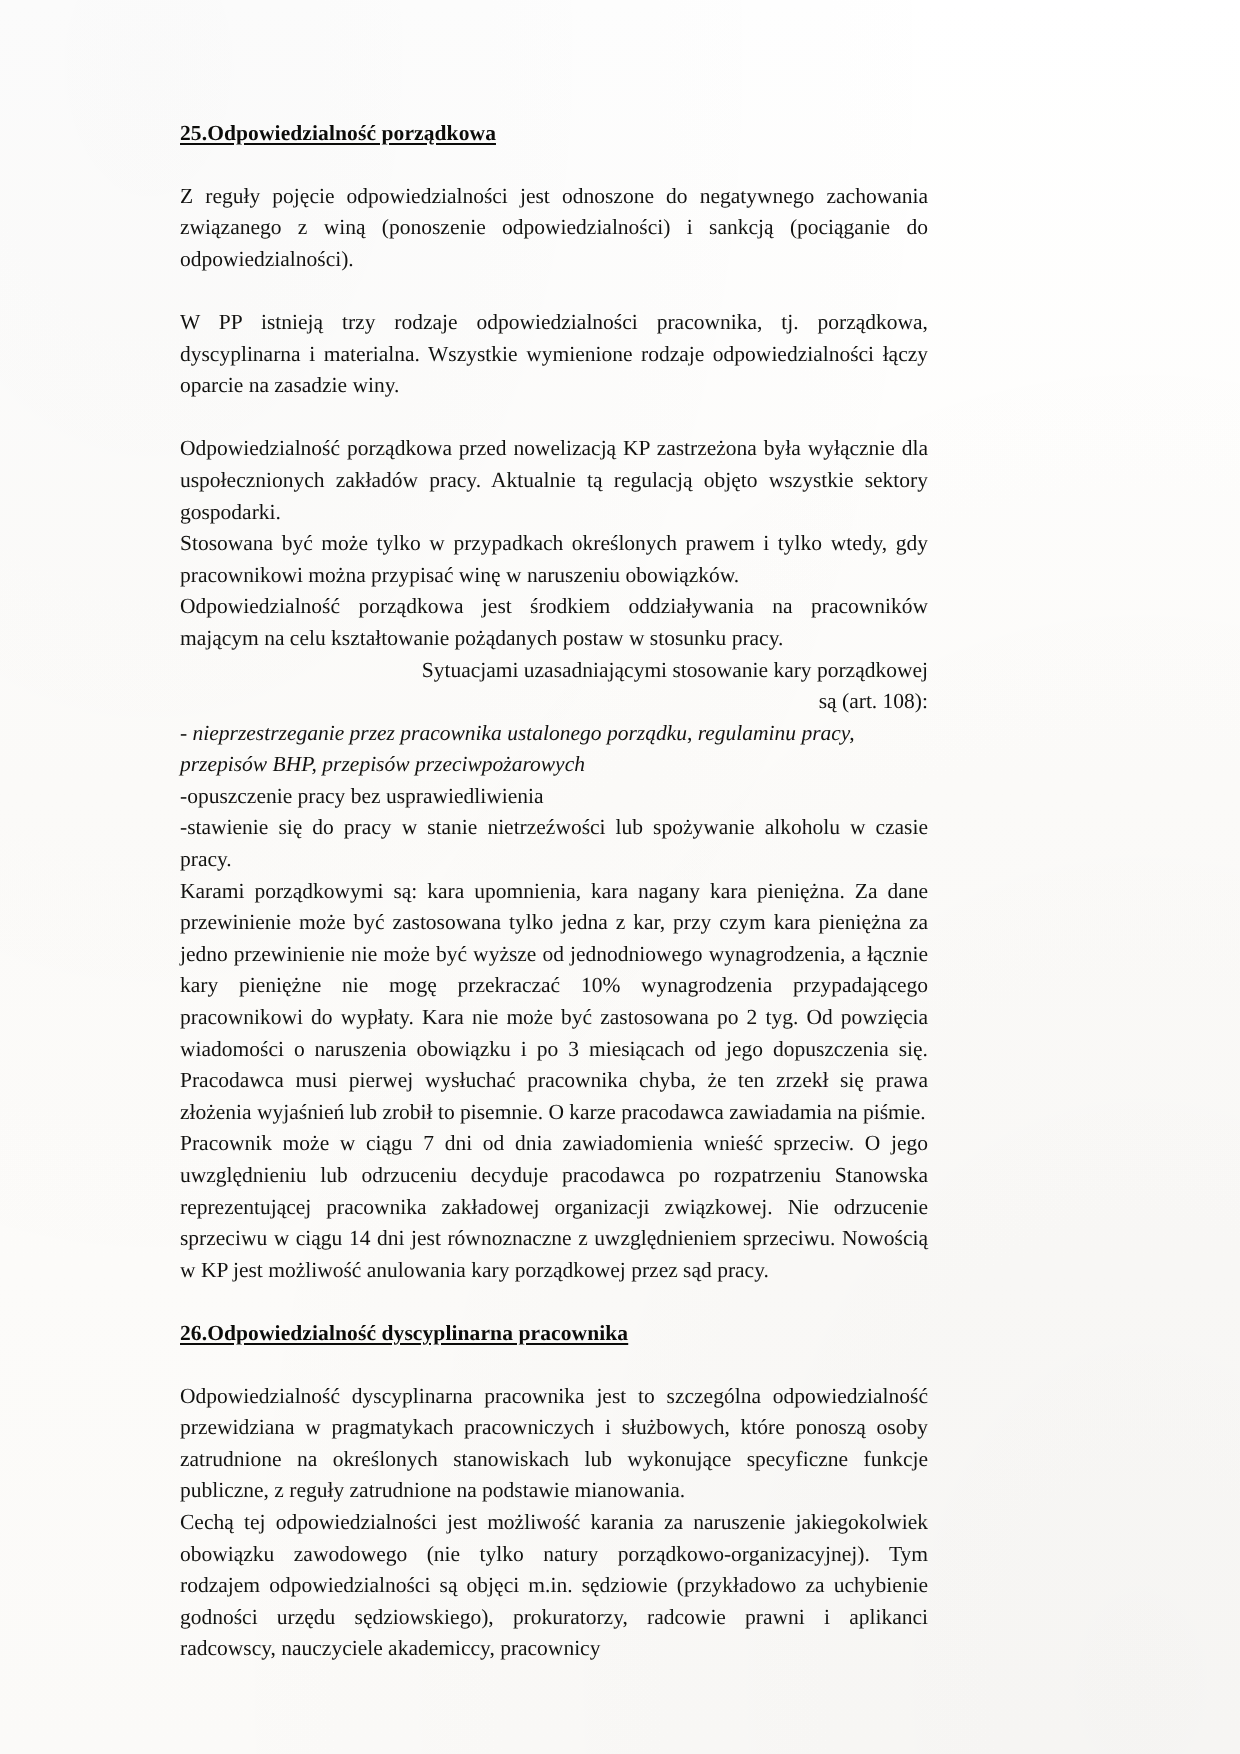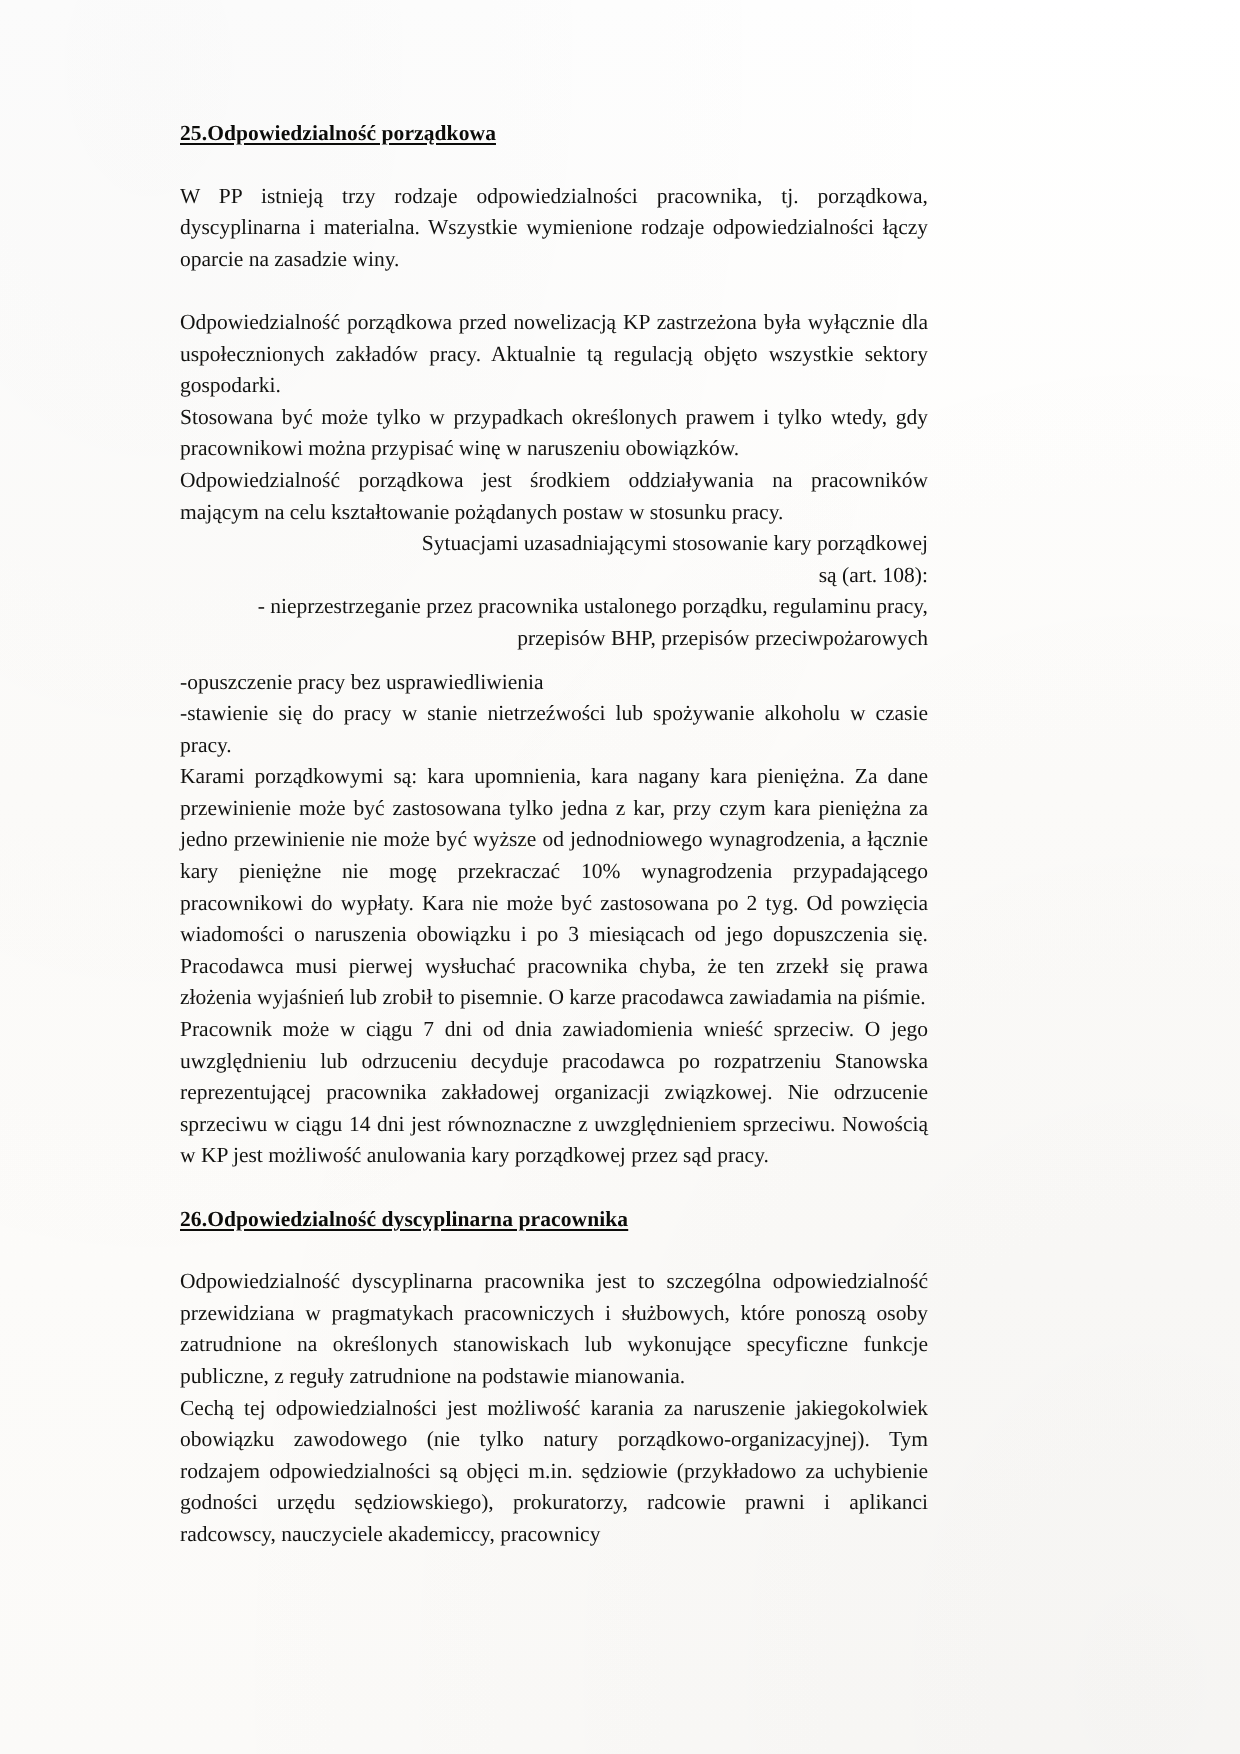--- a/index.html
+++ b/index.html
@@ -74,38 +74,39 @@
 </head>
 <body>
 
 <div class="page">
   <div class="content">
 
     <h2 class="heading">25.Odpowiedzialność porządkowa</h2>
 
     <div class="spacer-lg"></div>
 
+    <p class="para">Z reguły pojęcie odpowiedzialności jest odnoszone do negatywnego zachowania związanego z winą (ponoszenie odpowiedzialności) i sankcją (pociąganie do odpowiedzialności).</p>
 
     <p class="para nostretch">W PP istnieją trzy rodzaje odpowiedzialności pracownika, tj. porządkowa, dyscyplinarna i materialna. Wszystkie wymienione rodzaje odpowiedzialności łączy oparcie na zasadzie winy.</p>
 
     <div class="spacer-md"></div>
 
     <p class="para nostretch">Odpowiedzialność porządkowa przed nowelizacją KP zastrzeżona była wyłącznie dla uspołecznionych zakładów pracy. Aktualnie tą regulacją objęto wszystkie sektory gospodarki.</p>
 
     <p class="para nostretch">Stosowana być może tylko w przypadkach określonych prawem i tylko wtedy, gdy pracownikowi można przypisać winę w naruszeniu obowiązków.</p>
 
     <p class="para nostretch">Odpowiedzialność porządkowa jest środkiem oddziaływania na pracowników mającym na celu kształtowanie pożądanych postaw w stosunku pracy.</p>
 
     <p class="para left nostretch" style="text-align: right;">Sytuacjami uzasadniającymi stosowanie kary porządkowej</p>
 
     <p class="para left nostretch" style="text-align: right;">są  (art. 108):</p>
 
-    <p class="para left nostretch" style="text-align: right;">- nieprzestrzeganie przez pracownika ustalonego porządku, regulaminu pracy, przepisów BHP, przepisów przeciwpożarowych</p>
+    <p class="para left nostretch" style="text-align: left; font-style: italic;">- nieprzestrzeganie przez pracownika ustalonego porządku, regulaminu pracy, przepisów BHP, przepisów przeciwpożarowych</p>
 
-    <p class="para left nostretch" style="text-align: left; margin-top: 12px;">-opuszczenie pracy bez usprawiedliwienia</p>
+    <p class="para left nostretch" style="text-align: left;">-opuszczenie pracy bez usprawiedliwienia</p>
 
     <p class="para nostretch">-stawienie się do pracy w stanie nietrzeźwości lub spożywanie alkoholu w czasie pracy.</p>
 
     <p class="para nostretch">Karami porządkowymi są: kara upomnienia, kara nagany  kara pieniężna. Za dane przewinienie może być zastosowana tylko jedna z kar, przy czym kara pieniężna za jedno przewinienie nie może być wyższe od jednodniowego wynagrodzenia, a łącznie kary pieniężne nie mogę przekraczać 10% wynagrodzenia przypadającego pracownikowi do wypłaty. Kara nie może być zastosowana po 2 tyg. Od powzięcia wiadomości o naruszenia obowiązku i po 3 miesiącach od jego dopuszczenia się. Pracodawca musi pierwej wysłuchać pracownika chyba, że ten zrzekł się prawa złożenia wyjaśnień lub zrobił to pisemnie. O karze pracodawca zawiadamia na piśmie.</p>
 
     <p class="para nostretch">Pracownik może w ciągu 7 dni od dnia zawiadomienia wnieść sprzeciw. O jego uwzględnieniu lub odrzuceniu decyduje pracodawca po rozpatrzeniu Stanowska reprezentującej pracownika zakładowej organizacji związkowej. Nie odrzucenie sprzeciwu w ciągu 14 dni jest równoznaczne z uwzględnieniem sprzeciwu. Nowością w KP jest możliwość anulowania kary porządkowej przez sąd pracy.</p>
 
     <div class="spacer-lg"></div>
 
     <h2 class="heading">26.Odpowiedzialność dyscyplinarna pracownika</h2>

